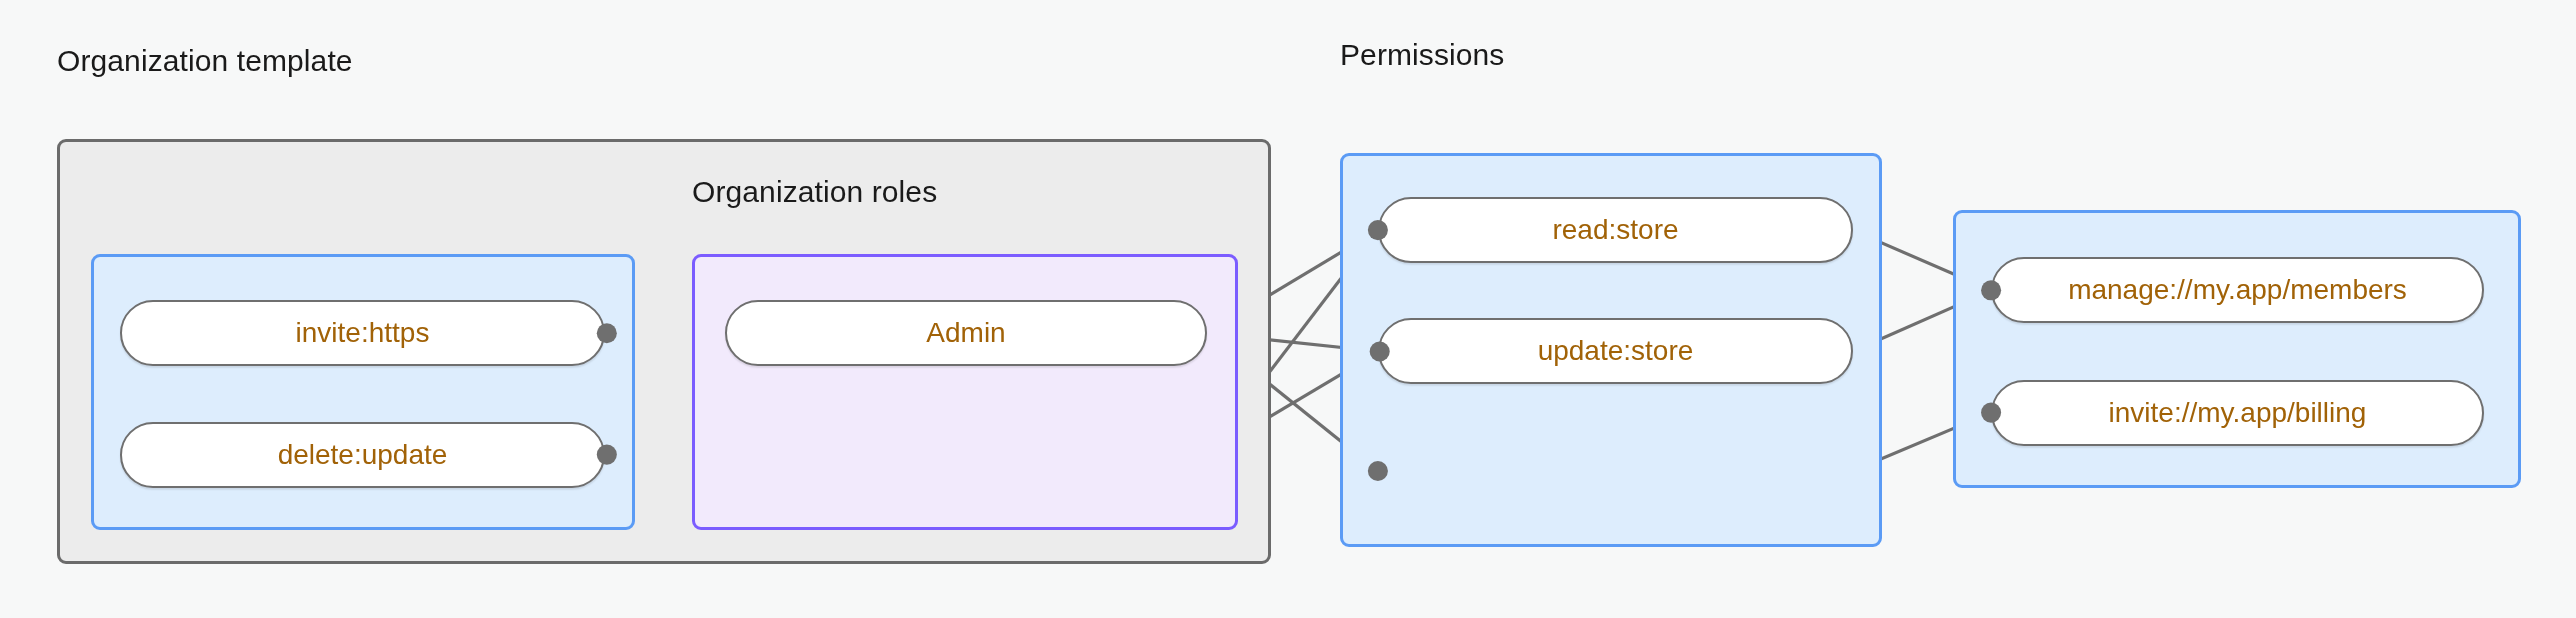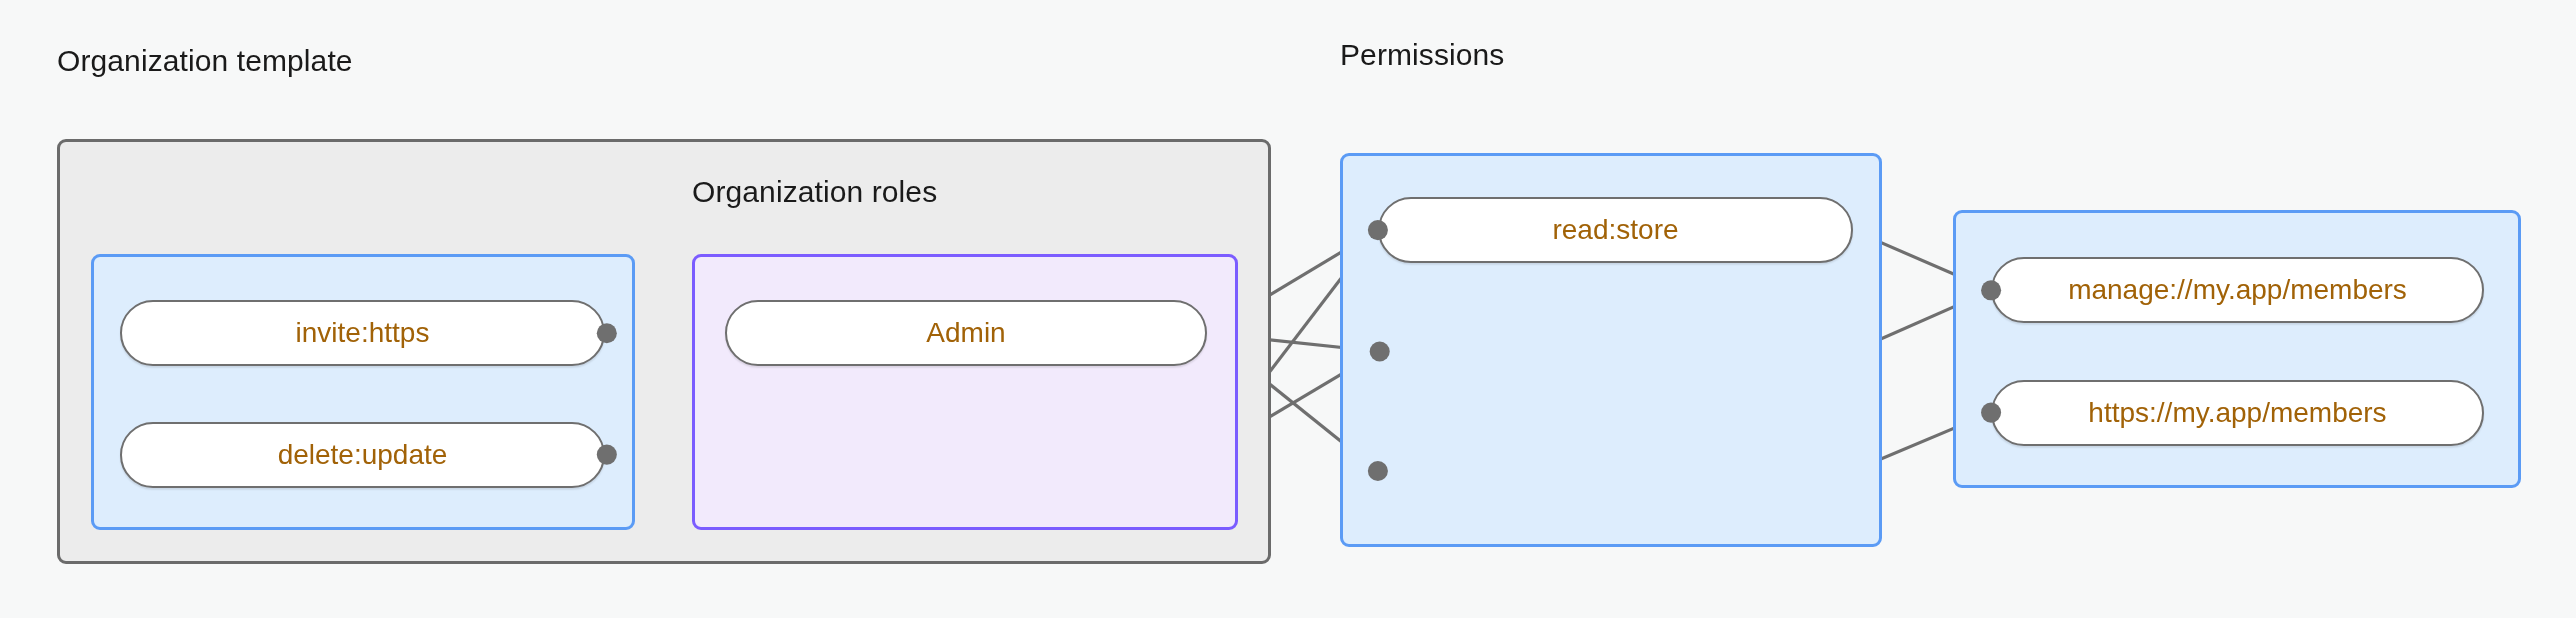--- a/index.html
+++ b/index.html
@@ -114,25 +114,26 @@
 
   <div class="pill" style="left:120px; top:300px; width:485px; z-index:5;">invite:https</div>
 
   <div class="pill" style="left:120px; top:422px; width:485px; z-index:5;">delete:update</div>
 
   <div class="pill" style="left:725px; top:300px; width:482px; z-index:5;">Admin</div>
 
 
   <div class="pill" style="left:1378px; top:197px; width:475px; z-index:5;">read:store</div>
 
+  <div class="pill" style="left:1378px; top:318px; width:475px; z-index:5;">update:store</div>
 
 
   <div class="pill" style="left:1991px; top:257px; width:493px; z-index:5;">manage://my.app/members</div>
 
-  <div class="pill" style="left:1991px; top:380px; width:493px; z-index:5;">https://my.app/members</div>
+  <div class="pill" style="left:1991px; top:380px; width:493px; z-index:5;">invite://my.app/billing</div>
 
   <svg id="edges-top" style="position:absolute;left:0;top:0;width:2576px;height:619px;pointer-events:none;z-index:6;" viewBox="0 0 2823 678" xmlns="http://www.w3.org/2000/svg">
     <circle cx="665" cy="365" r="11" fill="#6f6f6f"></circle>
     <circle cx="665" cy="498" r="11" fill="#6f6f6f"></circle>
     <circle cx="1510" cy="252" r="11" fill="#6f6f6f"></circle>
     <circle cx="1512" cy="385" r="11" fill="#6f6f6f"></circle>
     <circle cx="1510" cy="516" r="11" fill="#6f6f6f"></circle>
     <circle cx="2182" cy="318" r="11" fill="#6f6f6f"></circle>
     <circle cx="2182" cy="452" r="11" fill="#6f6f6f"></circle>
   </svg>

